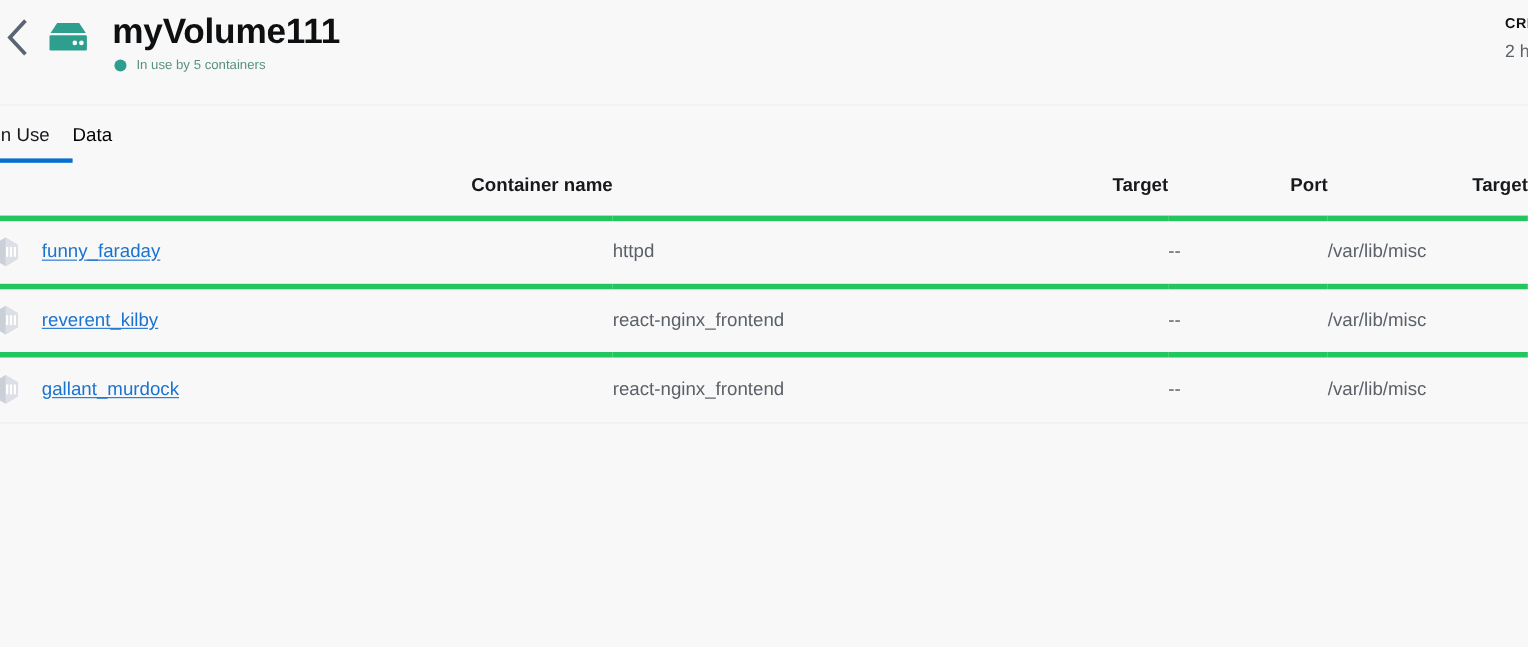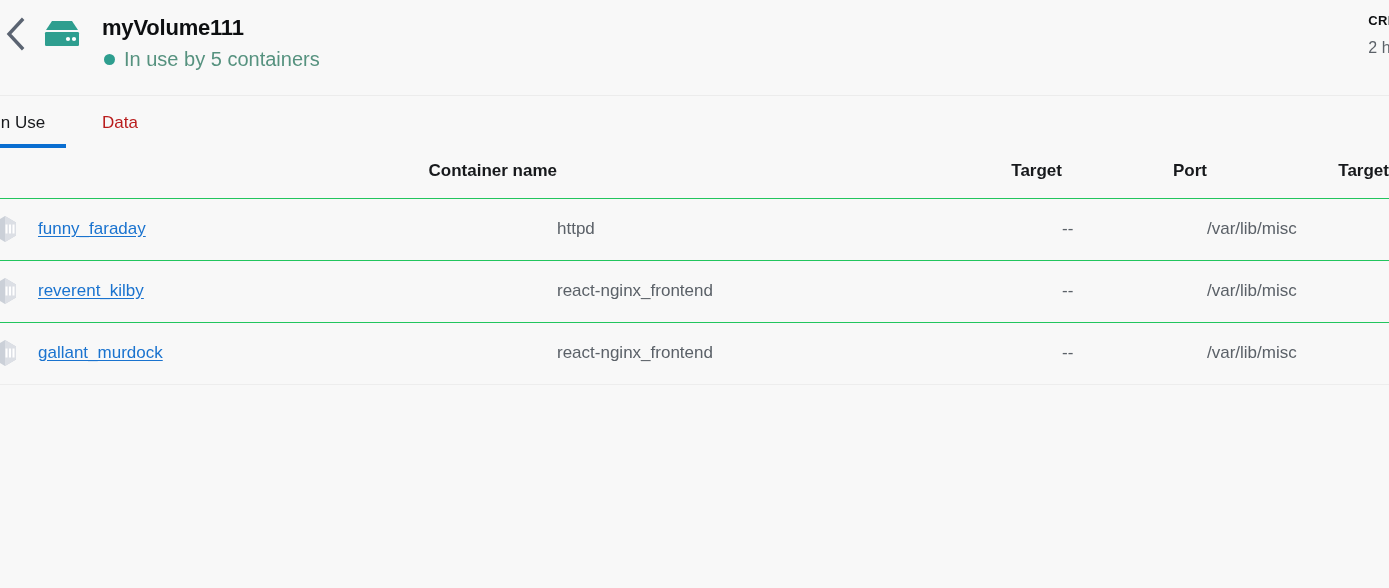--- a/index.html
+++ b/index.html
@@ -55,21 +55,21 @@
     flex: none;
     margin-left: 4px;
   }
   .vol-icon svg { display: block; }
 
   .title-block {
     margin-left: 14px;
     padding-top: 2px;
   }
   .vol-title {
-    font-size: 22px;
+    font-size: 32px;
     font-weight: bold;
     line-height: 36px;
     letter-spacing: -0.2px;
     color: #0d0f11;
     white-space: nowrap;
   }
   .vol-status {
     display: flex;
     align-items: center;
     margin-top: 3px;
@@ -77,21 +77,21 @@
   }
   .status-dot {
     width: 11px;
     height: 11px;
     border-radius: 50%;
     background: #2e9e8f;
     flex: none;
   }
   .status-text {
     margin-left: 9px;
-    font-size: 20px;
+    font-size: 12px;
     line-height: 20px;
     color: #56927f;
     white-space: nowrap;
   }
 
   .header-right {
     position: absolute;
     right: -46px;
     top: 12px;
     text-align: left;
@@ -130,22 +130,21 @@
     white-space: nowrap;
   }
   .tab.tab-inuse {
     margin-left: -4px;
     padding-left: 0;
     padding-right: 0;
     width: 70px;
     color: #17191c;
   }
   .tab.tab-data {
-    margin-left: 36px;
-    color: #b91c1c;
+    color: #000000;
   }
   .tab.active::after {
     content: "";
     position: absolute;
     left: 0;
     right: 0;
     bottom: 0;
     height: 4px;
     background: #0a6ed1;
   }
@@ -173,21 +172,21 @@
     line-height: 22px;
     vertical-align: bottom;
     height: 48px;
   }
   table.ctable thead th.th-name   { padding-left: 0; }
   table.ctable thead th.th-image  { padding-left: 17px; }
   table.ctable thead th.th-port   { padding-left: 15px; }
   table.ctable thead th.th-target { padding-left: 18px; }
 
   table.ctable tbody tr {
-    border-top: 1px solid #22c55e;
+    border-top: 5px solid #22c55e;
     height: 62px;
   }
   table.ctable tbody td {
     font-size: 17px;
     color: #5b6168;
     line-height: 22px;
     vertical-align: middle;
     padding: 0;
   }
   td.td-image  { padding-left: 17px; }

